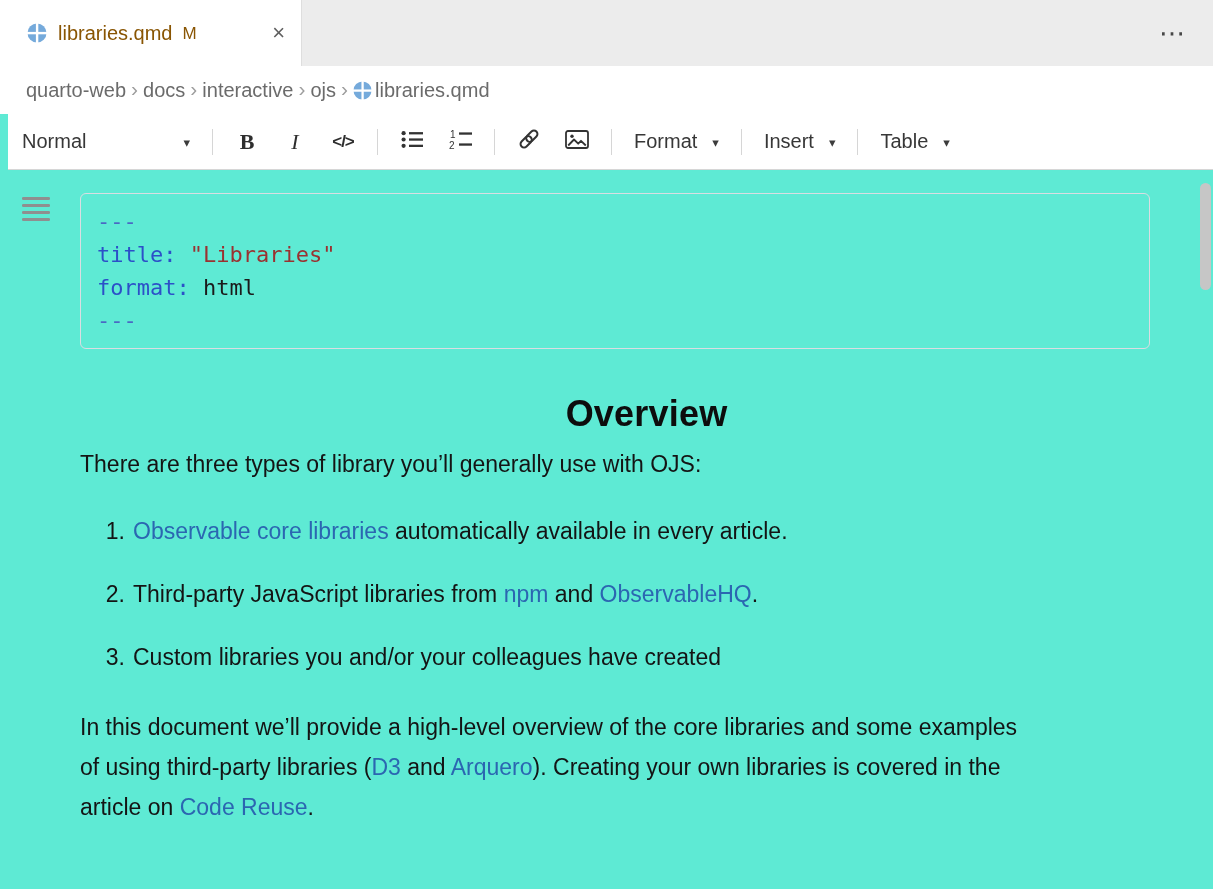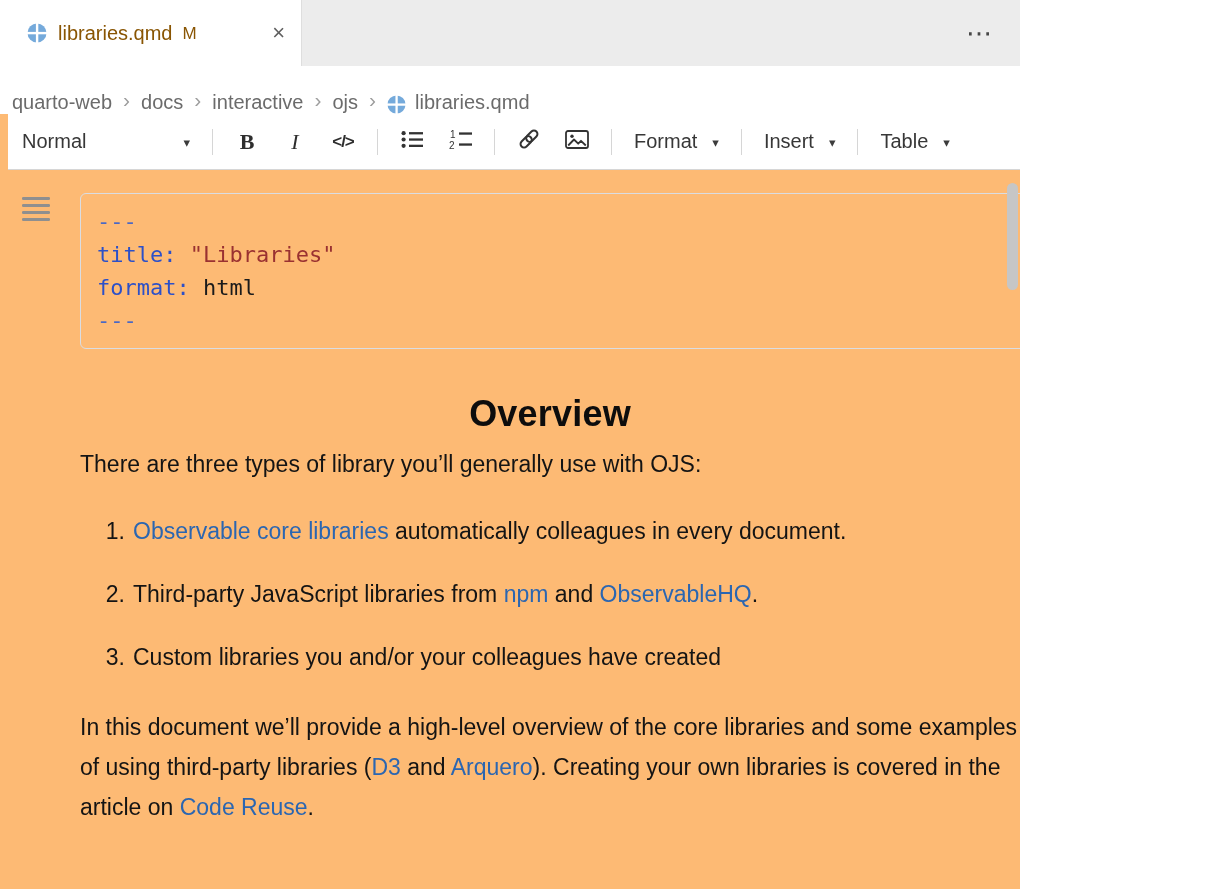--- a/index.html
+++ b/index.html
@@ -1,31 +1,31 @@
 <!DOCTYPE html>
 <html style="--git-modified: #895503; --link: #2b66b1; --yaml-delimiter: #4a68c4; --yaml-key: #2c50c8; --yaml-string: #9a3131;"><head>
 <meta charset="utf-8">
 <style>
   * { box-sizing: border-box; margin: 0; padding: 0; }
   html, body { background: #fff; }
   body { font-family: "Liberation Sans", sans-serif; color: #161616; }
-  .app { width: 1020px; height: 889px; position: relative; background: #fdba74; overflow: hidden; }
+  .app { width: 1213px; height: 889px; position: relative; background: #5eead4; overflow: hidden; }
 
   
   .tab-bar { height: 66px; background: #ececec; display: flex; align-items: stretch; }
   .tab { width: 302px; background: #fff; display: flex; align-items: center; padding: 0 16px 0 27px; border-right: 1px solid #dedede; }
   .tab-icon { display: flex; margin-right: 11px; }
   .tab-title { font-size: 20px; color: var(--git-modified, #895503); }
   .tab-m { font-size: 17px; color: var(--git-modified, #895503); margin-left: 10px; padding-top: 2px; }
   .tab-close { font-size: 22px; color: #5f5f5f; margin-left: auto; line-height: 1; cursor: pointer; }
   .tab-bar-fill { flex: 1; }
   .more-actions { display: flex; align-items: center; padding: 0 28px; font-size: 26px; color: #474747; cursor: pointer; }
 
   
-  .breadcrumbs { height: 48px; display: flex; align-items: flex-end; padding-left: 12px; gap: 10px; font-size: 20px; color: #6b6b6b; background: #fff; }
+  .breadcrumbs { height: 48px; display: flex; align-items: center; padding-left: 26px; gap: 4px; font-size: 20px; color: #6b6b6b; background: #fff; }
   .bc-item { cursor: pointer; }
   .bc-sep { color: #9d9d9d; font-size: 21px; padding: 0 1px 2px 1px; }
   .bc-icon { display: flex; margin-right: -1px; }
 
   
   .toolbar { height: 56px; display: flex; align-items: center; padding-left: 12px; border-bottom: 1px solid #d6d6d6; background: #fff; color: #373737; margin-left: 8px; }
   .tb-dropdown { display: flex; align-items: center; font-size: 20px; gap: 15px; padding: 6px 12px; cursor: pointer; }
   .style-dropdown { width: 182px; justify-content: space-between; padding-left: 2px; }
   .chevron { font-size: 13px; color: #3c3c3c; padding-top: 2px; }
   .tb-sep { width: 1px; height: 26px; background: #d6d6d6; margin: 0 10px; flex: none; }
@@ -184,21 +184,21 @@
       <div class="y-line"><span class="y-delim">---</span></div>
     </div>
 
     <h1 class="heading">Overview</h1>
 
     <p class="para">There are three types of library you’ll generally use with OJS:</p>
 
     <div class="olist">
       <div class="list-item">
         <span class="li-num">1.</span>
-        <span class="li-text"><a class="link">Observable core libraries</a><span> automatically colleagues in every document.</span></span>
+        <span class="li-text"><a class="link">Observable core libraries</a><span> automatically available in every article.</span></span>
       </div>
       <div class="list-item">
         <span class="li-num">2.</span>
         <span class="li-text"><span>Third-party JavaScript libraries from </span><a class="link">npm</a><span> and </span><a class="link">ObservableHQ</a><span>.</span></span>
       </div>
       <div class="list-item">
         <span class="li-num">3.</span>
         <span class="li-text">Custom libraries you and/or your colleagues have created</span>
       </div>
     </div>

